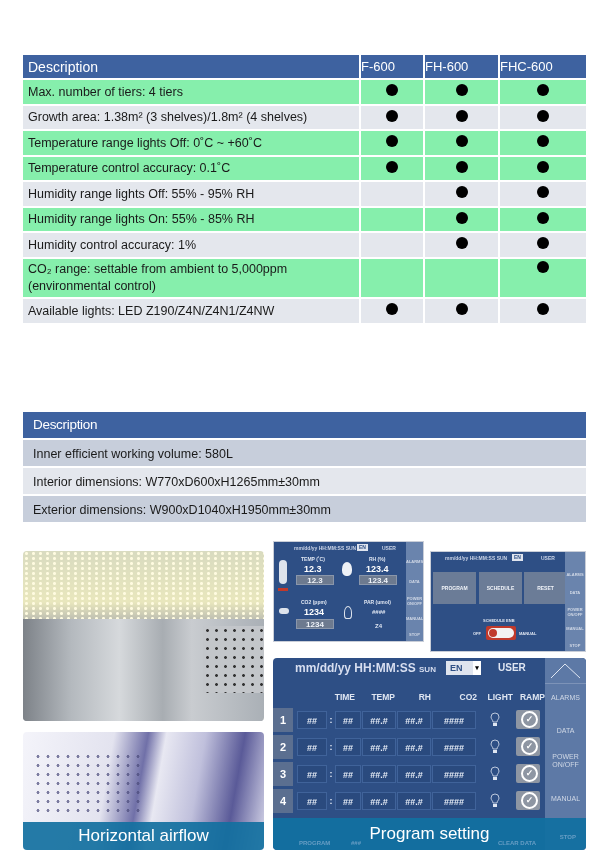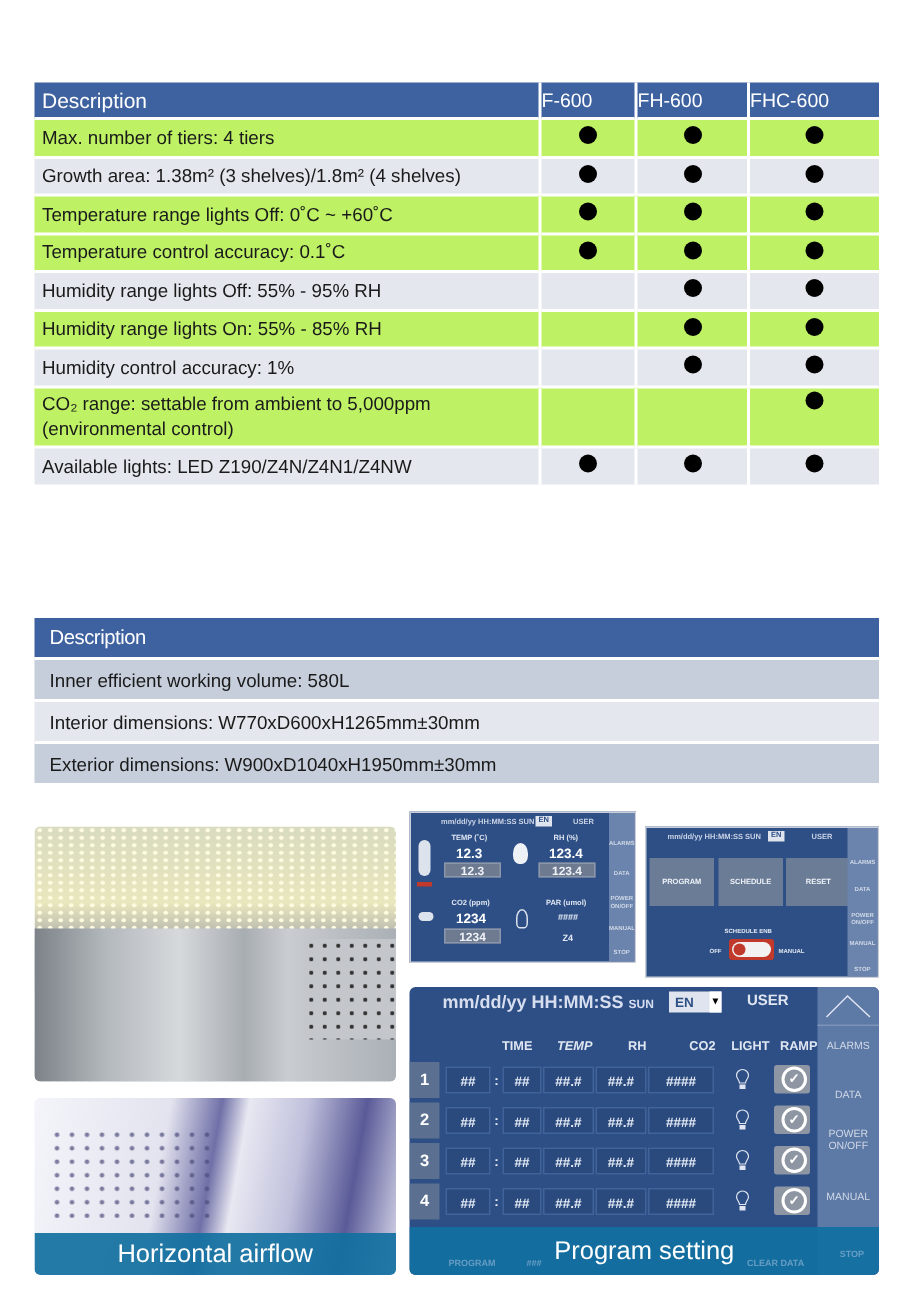--- a/index.html
+++ b/index.html
@@ -5,21 +5,21 @@
   * { box-sizing: border-box; margin: 0; padding: 0; }
   body { width: 611px; height: 865px; background: #ffffff; font-family: "Liberation Sans", sans-serif; position: relative; overflow: hidden; }
 
   .spec-table { position: absolute; left: 23px; top: 55px; width: 563px; border-collapse: collapse; table-layout: fixed; }
   .spec-table th { background: #3e62a0; color: #fff; font-weight: normal; font-size: 13px; height: 24px; text-align: left; border-right: 2px solid #fff; }
   .spec-table th:first-child { text-align: left; padding-left: 5px; font-size: 14px; }
   .spec-table th:last-child { border-right: none; }
   .spec-table td { font-size: 12.5px; color: #1a1a1a; height: 25.5px; border-right: 2px solid #fff; border-top: 2px solid #fff; text-align: center; }
   .spec-table td:first-child { text-align: left; padding-left: 5px; }
   .spec-table td:last-child { border-right: none; }
-  .spec-table tr.odd td { background: #bef264; }
+  .spec-table tr.odd td { background: #86efac; }
   .spec-table tr.even td { background: #e4e7ed; }
   .spec-table tr.tall td { height: 40px; line-height: 17px; vertical-align: top; padding-top: 2px; }
   .dot { display: inline-block; width: 12px; height: 12px; border-radius: 50%; background: #000; }
 
   .dim-table { position: absolute; left: 23px; top: 412px; width: 563px; }
   .dim-head { background: #3e62a0; color: #fff; font-size: 13.5px; height: 26px; line-height: 26px; padding-left: 10px; letter-spacing: -0.3px; }
   .dim-row { font-size: 12.5px; color: #1a1a1a; height: 28px; line-height: 28px; padding-left: 10px; border-top: 2px solid #fff; }
   .dim-row.odd { background: #c7cedb; }
   .dim-row.even { background: #e4e7ed; }
 
@@ -217,21 +217,21 @@
     <span>mm/dd/yy HH:MM:SS</span>
     <span style="font-size:8px;">SUN</span>
   </div>
   <div class="en">
     <span>EN</span>
     <span style="position:absolute; right:0; top:0; width:8px; height:14px; background:#fff; color:#000; font-size:7px; text-align:center;">▾</span>
   </div>
   <div class="user">USER</div>
 
   <div class="colhead" style="left:32px; width:50px;">TIME</div>
-  <div class="colhead" style="left:88px; width:34px;font-style:italic;">TEMP</div>
+  <div class="colhead" style="left:88px; width:34px;">TEMP</div>
   <div class="colhead" style="left:124px; width:34px;">RH</div>
   <div class="colhead" style="left:160px; width:44px;">CO2</div>
   <div class="colhead" style="left:204px; width:36px;">LIGHT</div>
   <div class="colhead" style="left:240px; width:32px;">RAMP</div>
 
   <div id="prog-rows">
       <div class="prow" style="top: 50px;">
         <div class="num">1</div>
         <div class="cell" style="left:24px;width:30px;">##</div>
         <div class="cell" style="left:54px;width:8px;border:none;background:none;">:</div>

